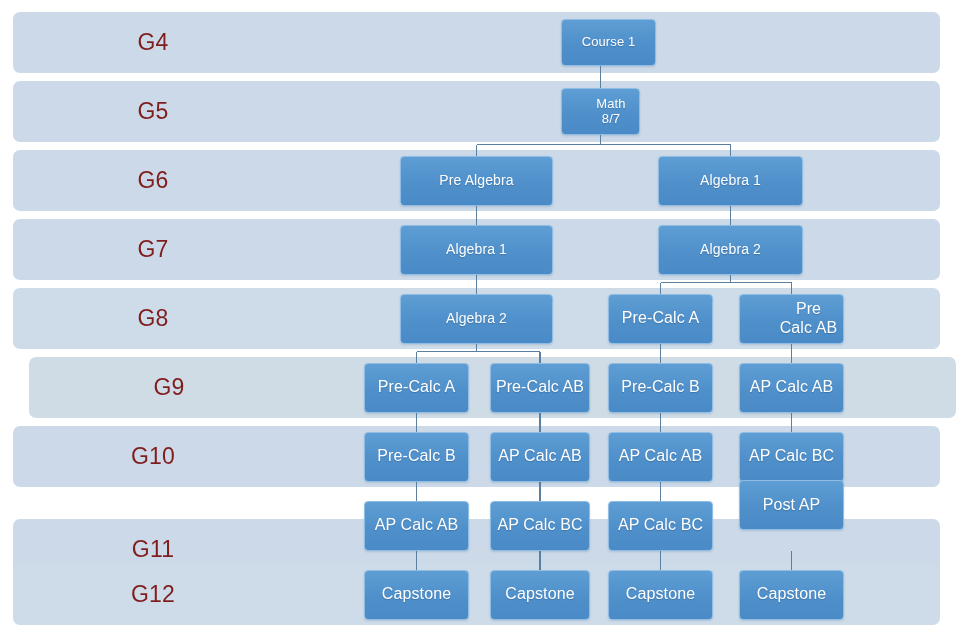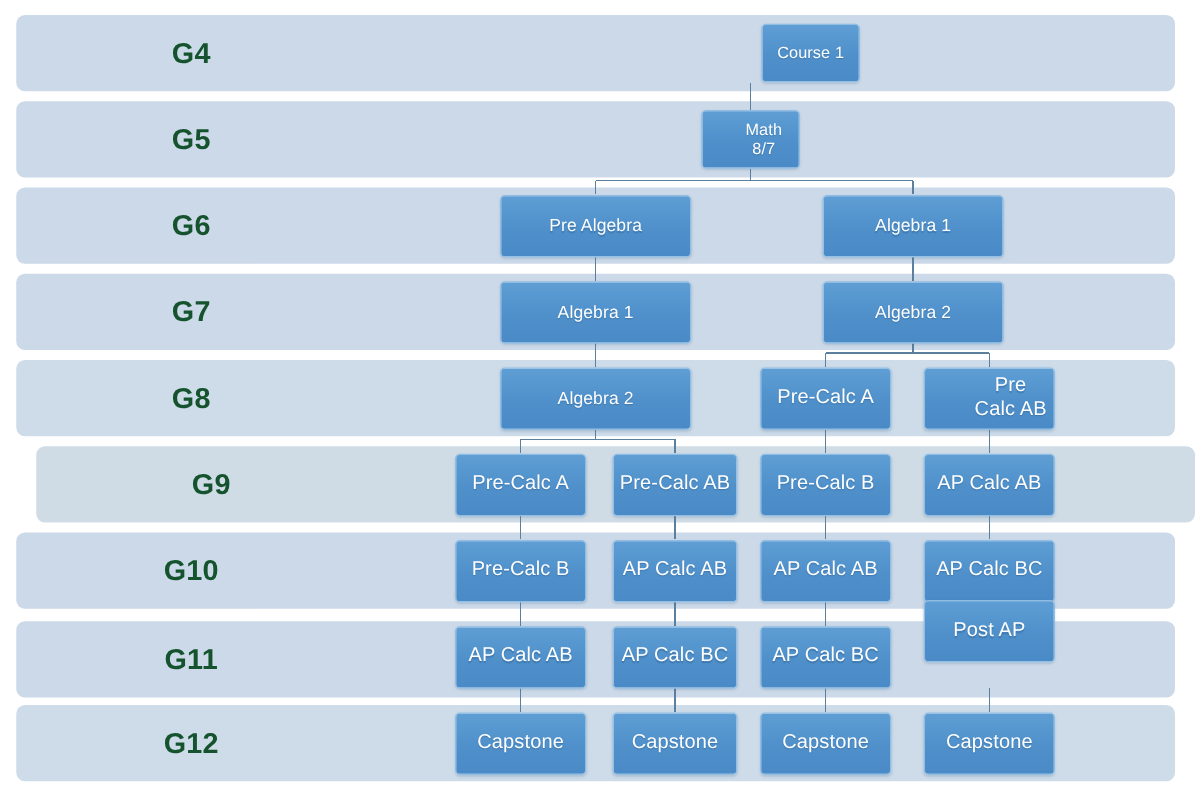--- a/index.html
+++ b/index.html
@@ -36,22 +36,22 @@
   }
   .grade-label {
     position: absolute;
     left: 0;
     width: 280px;
     top: 0;
     height: 61px;
     line-height: 61px;
     text-align: center;
     font-size: 23px;
-    font-weight: bold;
-    color: #14532d;
+    font-weight: normal;
+    color: #7f1d1d;
     letter-spacing: 0.2px;
     user-select: none;
   }
   
   #connectors {
     position: absolute;
     left: 0;
     top: 0;
     width: 960px;
     height: 638px;
@@ -100,21 +100,21 @@
       </div>
       <div class="band alt" style="top: 288px;">
         <div class="grade-label">G8</div>
       </div>
       <div class="band alt2" style="top: 357px; margin-left: 16px;">
         <div class="grade-label">G9</div>
       </div>
       <div class="band " style="top: 426px;">
         <div class="grade-label">G10</div>
       </div>
-      <div class="band " style="top: 497px;">
+      <div class="band " style="top: 519px;">
         <div class="grade-label">G11</div>
       </div>
       <div class="band alt" style="top: 564px;">
         <div class="grade-label">G12</div>
       </div>
     </div>
   <svg id="connectors" viewBox="0 0 960 638" width="960" height="638" xmlns="http://www.w3.org/2000/svg">
       <line x1="600.5" y1="66" x2="600.5" y2="88" stroke="#5b7f9e" stroke-width="1.2" shape-rendering="crispEdges"></line>
       <line x1="600.5" y1="135" x2="600.5" y2="144.5" stroke="#5b7f9e" stroke-width="1.2" shape-rendering="crispEdges"></line>
       <line x1="476.5" y1="144.5" x2="730.5" y2="144.5" stroke="#5b7f9e" stroke-width="1.2" shape-rendering="crispEdges"></line>
@@ -140,21 +140,21 @@
       <line x1="416.5" y1="481.5" x2="416.5" y2="500.5" stroke="#5b7f9e" stroke-width="1.2" shape-rendering="crispEdges"></line>
       <line x1="540" y1="481.5" x2="540" y2="500.5" stroke="#5b7f9e" stroke-width="1.2" shape-rendering="crispEdges"></line>
       <line x1="660.5" y1="481.5" x2="660.5" y2="500.5" stroke="#5b7f9e" stroke-width="1.2" shape-rendering="crispEdges"></line>
       <line x1="791.5" y1="481.5" x2="791.5" y2="500.5" stroke="#5b7f9e" stroke-width="1.2" shape-rendering="crispEdges"></line>
       <line x1="416.5" y1="550.5" x2="416.5" y2="569.5" stroke="#5b7f9e" stroke-width="1.2" shape-rendering="crispEdges"></line>
       <line x1="540" y1="550.5" x2="540" y2="569.5" stroke="#5b7f9e" stroke-width="1.2" shape-rendering="crispEdges"></line>
       <line x1="660.5" y1="550.5" x2="660.5" y2="569.5" stroke="#5b7f9e" stroke-width="1.2" shape-rendering="crispEdges"></line>
       <line x1="791.5" y1="550.5" x2="791.5" y2="569.5" stroke="#5b7f9e" stroke-width="1.2" shape-rendering="crispEdges"></line>
     </svg>
   <div id="nodes">
-      <div class="node " id="n_g4_c1" style="left: 561px; top: 19px; width: 79px; height: 47px; margin-left: 48px;">Course 1</div>
+      <div class="node " id="n_g4_c1" style="left: 561px; top: 19px; width: 95px; height: 47px;">Course 1</div>
       <div class="node " id="n_g5_m87" style="left: 561px; top: 88px; width: 79px; height: 47px; padding-left: 25px;">Math 8/7</div>
       <div class="node big" id="n_g6_prealg" style="left: 400px; top: 155.5px; width: 153px; height: 50px;">Pre Algebra</div>
       <div class="node big" id="n_g6_alg1" style="left: 658px; top: 155.5px; width: 145px; height: 50px;">Algebra 1</div>
       <div class="node big" id="n_g7_alg1" style="left: 400px; top: 224.5px; width: 153px; height: 50px;">Algebra 1</div>
       <div class="node big" id="n_g7_alg2" style="left: 658px; top: 224.5px; width: 145px; height: 50px;">Algebra 2</div>
       <div class="node big" id="n_g8_alg2" style="left: 400px; top: 293.5px; width: 153px; height: 50px;">Algebra 2</div>
       <div class="node small" id="n_g8_pca" style="left: 608px; top: 293.5px; width: 105px; height: 50px;">Pre-Calc A</div>
       <div class="node small" id="n_g8_pcab" style="left: 739px; top: 293.5px; width: 105px; height: 50px; padding-left: 38px;">Pre  Calc AB</div>
       <div class="node small" id="n_g9_pca" style="left: 364px; top: 362.5px; width: 105px; height: 50px;">Pre-Calc A</div>
       <div class="node small" id="n_g9_pcab" style="left: 490px; top: 362.5px; width: 100px; height: 50px;">Pre-Calc AB</div>

